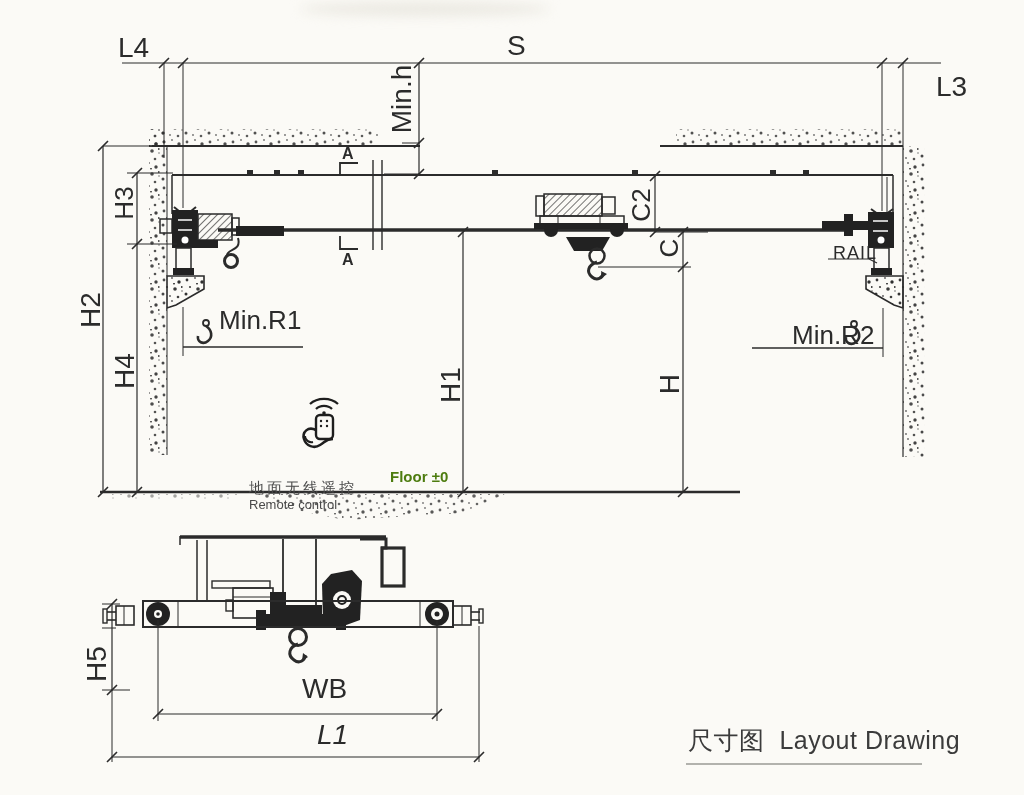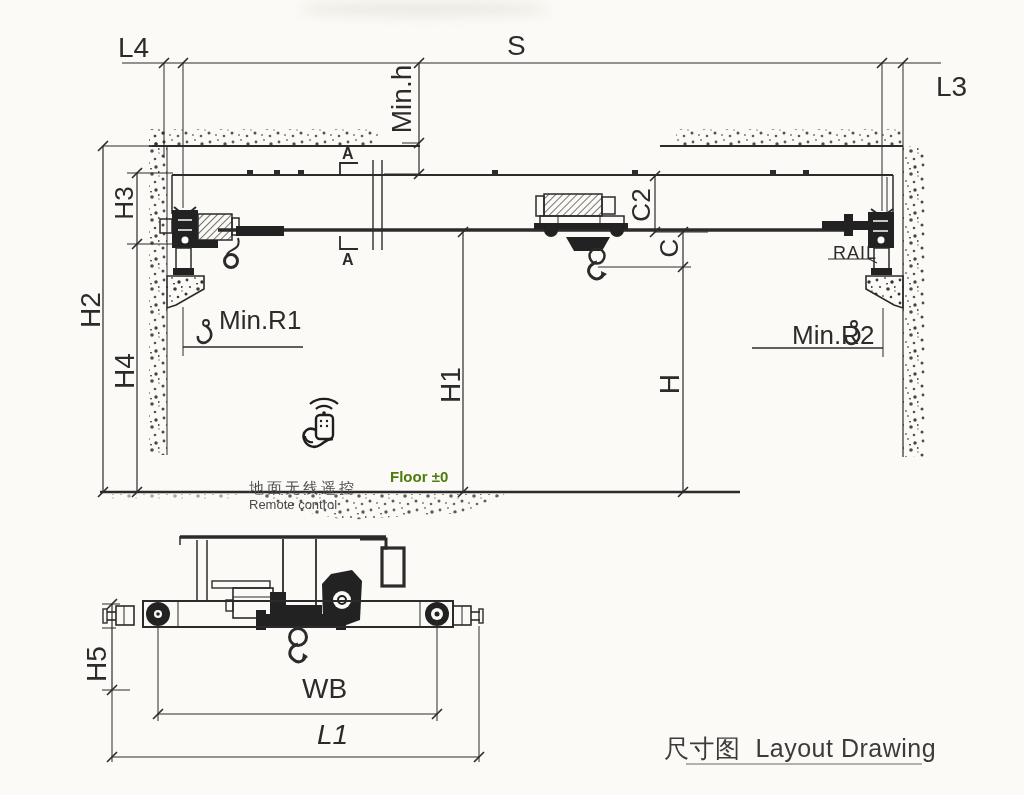--- a/index.html
+++ b/index.html
@@ -332,18 +332,18 @@
 <div class="lbl sec" style="left:342px;top:252px;">A</div>
 
 <div class="lbl remote" style="left:249px;top:448px;font-size:15px;letter-spacing:3px;">地面无线遥控</div>
 <div class="lbl remote" style="left:249px;top:466px;font-size:13px;">Remote control</div>
 <div class="lbl floor-lbl" style="left:390px;top:469px;">Floor ±0</div>
 
 <div class="lbl dim rot" style="left:61px;top:650px;width:72px;">H5</div>
 <div class="lbl dim-lg" style="left:262px;top:675px;">WB</div>
 <div class="lbl dim-lg" style="left:277px;top:721px;font-style:italic;">L1</div>
 
-<div class="lbl title" style="left:664px;top:728px;margin-top:8px;">
+<div class="lbl title" style="left:688px;top:728px;">
   <span>尺寸图</span>&nbsp;
   <span>Layout Drawing</span>
 </div>
 
 </div>
 
 </body></html>

